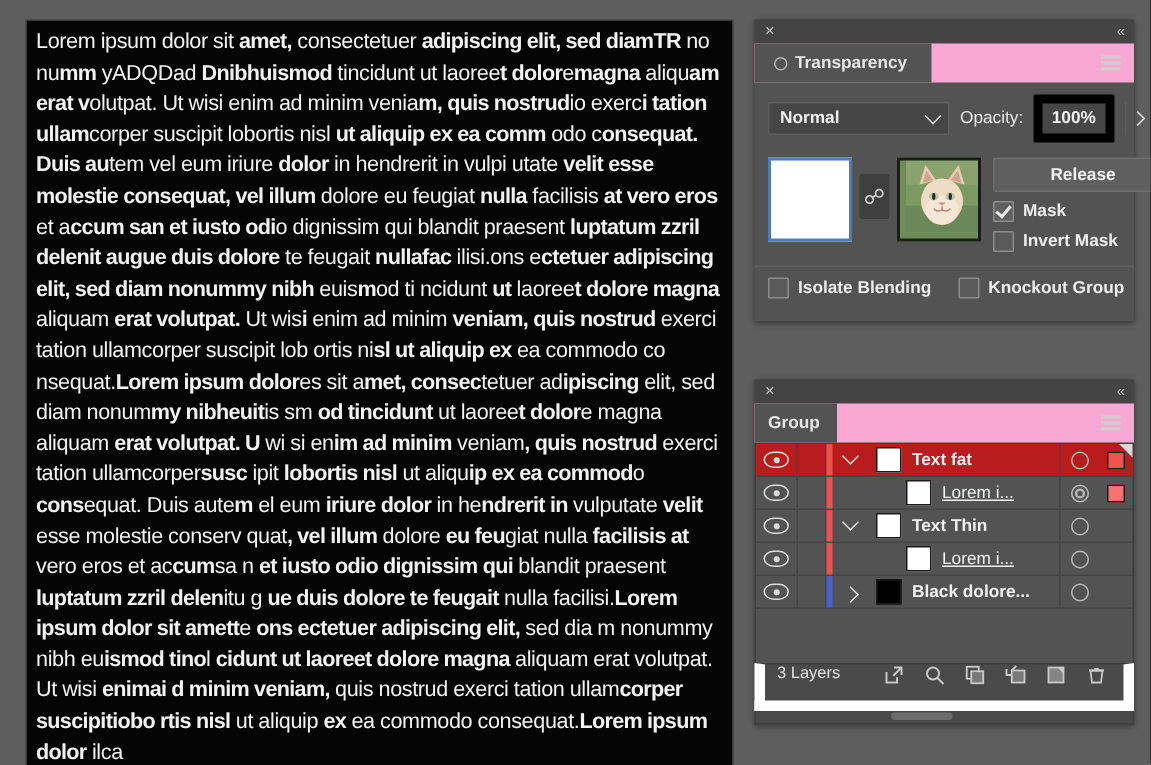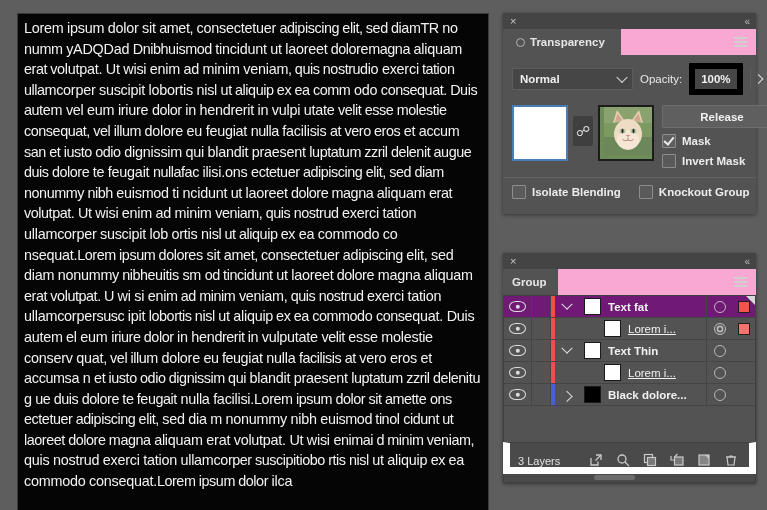--- a/index.html
+++ b/index.html
@@ -20,21 +20,21 @@
   .canvas-text{
     color:#f2f2f2;
     font-family:"Liberation Sans", sans-serif;
     font-size:14.4px;
     line-height:20.6px;
     letter-spacing:-0.25px;
     padding:4px 6px 0 6px;
     text-align:left;
     word-spacing:-0.2px;
   }
-  .canvas-text b{font-weight:400;letter-spacing:-0.45px;}
+  .canvas-text b{font-weight:700;letter-spacing:-0.45px;}
 
   
   .panel{position:absolute;background:#535353;box-shadow:0 1px 4px rgba(0,0,0,.45);}
   .panel-topbar{
     height:16px;background:#444444;display:flex;align-items:center;
     justify-content:space-between;padding:0 7px;
   }
   .panel-topbar .x{
     color:#c9c9c9;font-size:11px;line-height:11px;user-select:none;
   }
@@ -124,21 +124,21 @@
 
   
   #layers-panel{left:503px;top:253px;width:253px;}
   .layers-list{
     margin:0 0 0 0;background:#535353;border:1px solid #3f3f3f;border-bottom:none;
   }
   .layer-row{
     height:21px;display:flex;align-items:center;
     border-bottom:1px solid #454545;position:relative;
   }
-  .layer-row.selected{background:#701a75;}
+  .layer-row.selected{background:#b91c1c;}
   .cell-eye{
     width:27px;height:100%;display:flex;align-items:center;justify-content:center;
     border-right:1px solid #454545;flex:none;
   }
   .eye{
     width:15px;height:9px;border:1.3px solid #dcdcdc;border-radius:50% 50% 50% 50%/60% 60% 60% 60%;
     position:relative;display:block;
   }
   .eye:after{
     content:"";position:absolute;left:50%;top:50%;width:4.4px;height:4.4px;
@@ -171,21 +171,21 @@
   .cell-sel{width:22px;height:100%;display:flex;align-items:center;justify-content:center;flex:none;}
   .selsq{width:10px;height:10px;background:#f2534f;border:1.3px solid #1f1f1f;}
   .selsq.light{background:#f4736f;}
   .corner-flag{
     position:absolute;right:0;top:0;width:0;height:0;
     border-top:9px solid #d9d9d9;border-left:9px solid transparent;
   }
   .indent{width:20px;flex:none;}
   .layers-blank{height:36px;background:#535353;border:1px solid #3f3f3f;border-top:none;border-bottom:none;}
   .layers-footer{
-    height:24px;background:#4a4a4a;display:flex;align-items:flex-end;
+    height:24px;background:#4a4a4a;display:flex;align-items:flex-start;
     padding:0 8px;gap:0;border:7px solid #ffffff;border-top:1px solid #3f3f3f;
   }
   .footer-count{color:#e2e2e2;font-size:11px;flex:none;}
   .footer-icons{margin-left:auto;display:flex;align-items:center;gap:13px;padding-right:3px;}
   .ficon{width:14px;height:14px;position:relative;opacity:.92;}
   .scroll-track{height:8px;background:#4a4a4a;border:1px solid #3f3f3f;border-top:none;position:relative;}
   .scroll-thumb{position:absolute;left:36%;top:1px;width:16%;height:5px;background:#6d6d6d;border-radius:3px;}
 </style>
 </head>
 <body>

